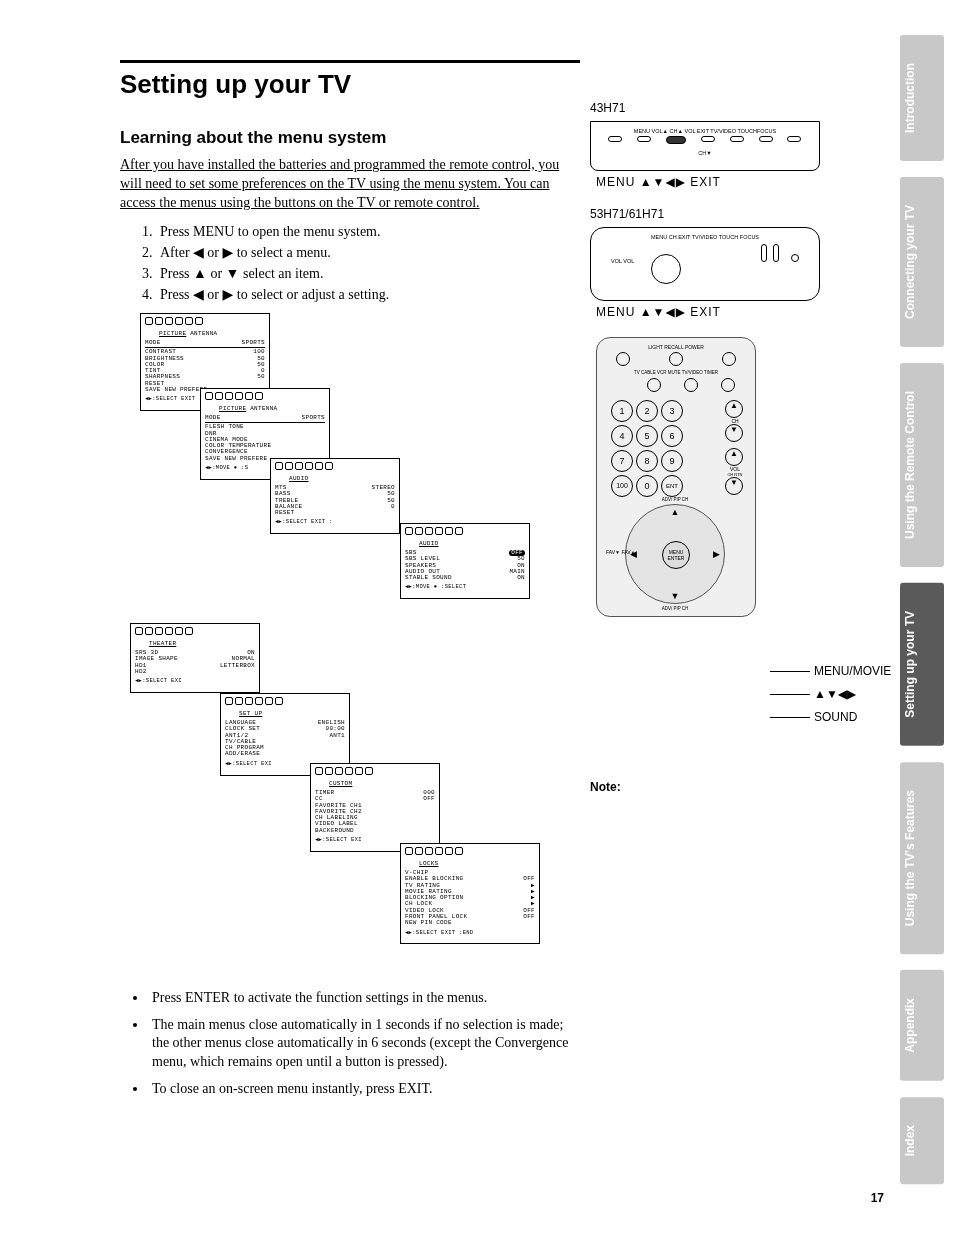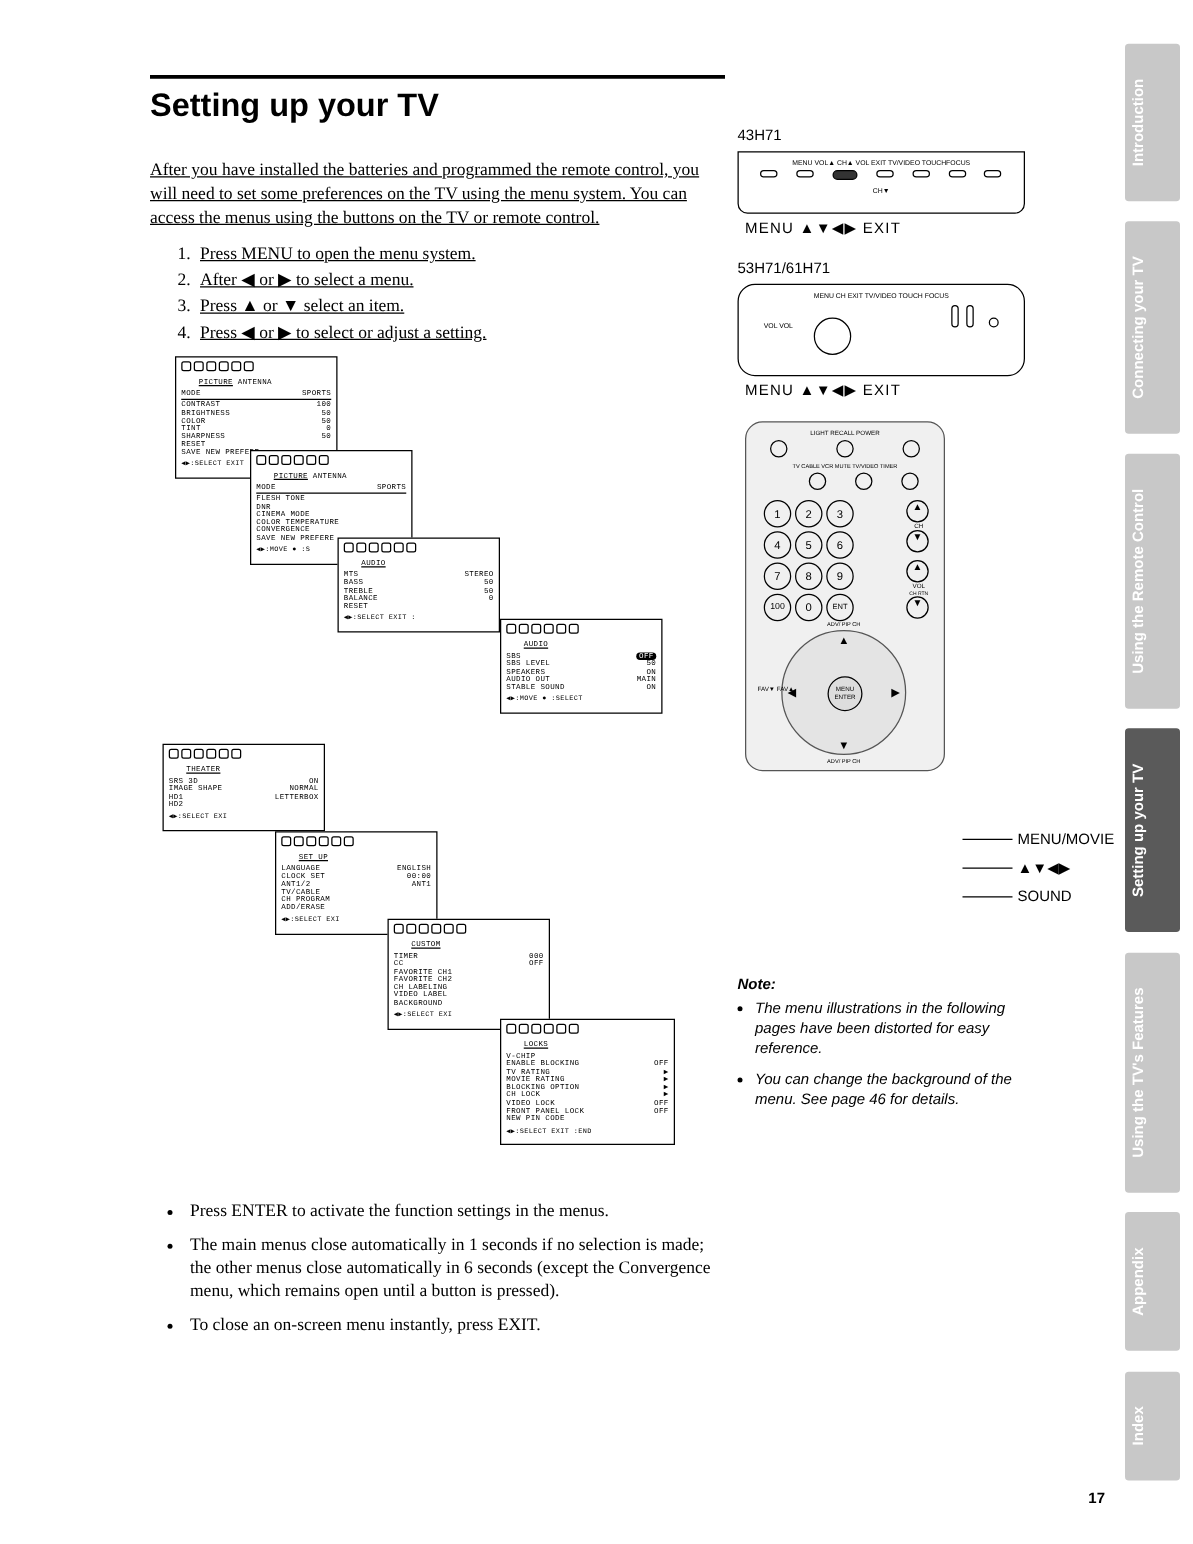--- a/index.html
+++ b/index.html
@@ -42,21 +42,20 @@
   }
   ol {
     margin-left: 36px;
     margin-top: 4px;
     margin-bottom: 6px;
   }
   ol li {
     font-size: 14px;
     line-height: 1.5;
     padding-left: 4px;
-    text-decoration: underline;
   }
   ul.bullets {
     margin-left: 28px;
     list-style: disc;
     margin-top: 6px;
   }
   ul.bullets li {
     font-size: 14px;
     line-height: 1.35;
     margin-bottom: 8px;
@@ -98,21 +97,20 @@
     font-size: 12px;
     line-height: 1.9;
   }
   .note-block {
     position: absolute;
     left: 590px;
     top: 780px;
     width: 250px;
     font-family: Arial, Helvetica, sans-serif;
     font-size: 12px;
-    font-style: italic;
   }
   .note-block .note-heading {
     font-weight: bold;
     margin-bottom: 4px;
   }
   .note-block ul {
     list-style: disc;
     margin-left: 14px;
   }
   .note-block li { margin-bottom: 8px; line-height: 1.35; }
@@ -171,20 +169,21 @@
   .mrow { display:flex; justify-content:space-between; white-space:pre;}
   .mfoot { margin-top:3px; font-size:5.5px; display:flex; gap:6px;}
   .after-diagram { margin-top: 12px; }
 </style>
 </head>
 <body>
 
 <div class="main-content">
   <div class="rule"></div>
   <h1>Setting up your TV</h1>
+  <h2>Learning about the menu system</h2>
   <p>After you have installed the batteries and programmed the remote control, you will need to set some preferences on the TV using the menu system. You can access the menus using the buttons on the TV or remote control.</p>
   <ol>
     <li>Press MENU to open the menu system.</li>
     <li>After ◀ or ▶ to select a menu.</li>
     <li>Press ▲ or ▼ select an item.</li>
     <li>Press ◀ or ▶ to select or adjust a setting.</li>
   </ol>
 
   <div class="menu-diagram">
 
@@ -455,24 +454,20 @@
 </div>
 
 <div class="remote-callouts">
   <div style="border-top:1px solid #000;width:40px;display:inline-block;vertical-align:middle;margin-right:4px;"></div><span>MENU/MOVIE</span><br>
   <div style="border-top:1px solid #000;width:40px;display:inline-block;vertical-align:middle;margin-right:4px;"></div><span>▲▼◀▶</span><br>
   <div style="border-top:1px solid #000;width:40px;display:inline-block;vertical-align:middle;margin-right:4px;"></div><span>SOUND</span>
 </div>
 
 <div class="note-block">
   <div class="note-heading">Note:</div>
-  <ul>
-    <li>The menu illustrations in the following pages have been distorted for easy reference.</li>
-    <li>You can change the background of the menu. See page 46 for details.</li>
-  </ul>
 </div>
 
 <div class="side-tabs">
   <div class="tab">Introduction</div>
   <div class="tab">Connecting your TV</div>
   <div class="tab">Using the Remote Control</div>
   <div class="tab active">Setting up your TV</div>
   <div class="tab">Using the TV's Features</div>
   <div class="tab">Appendix</div>
   <div class="tab">Index</div>

